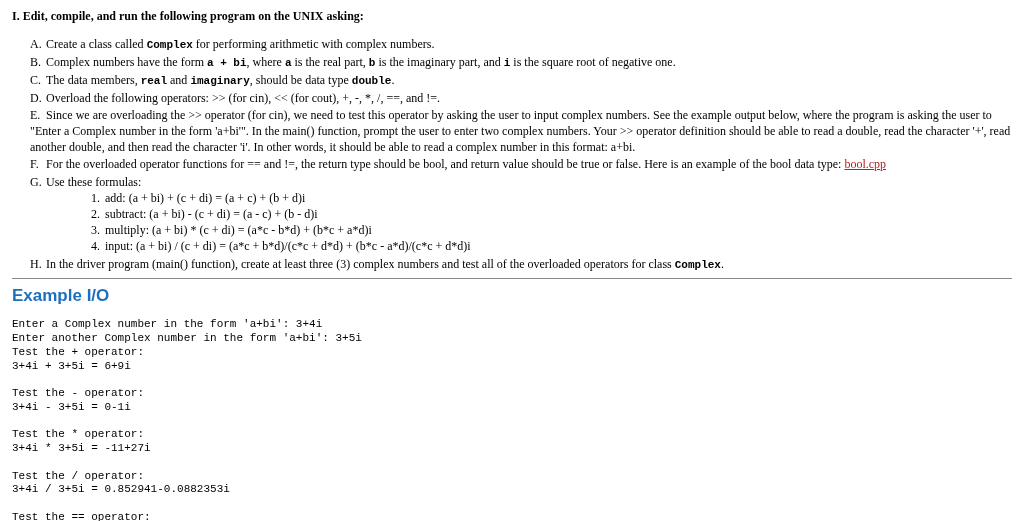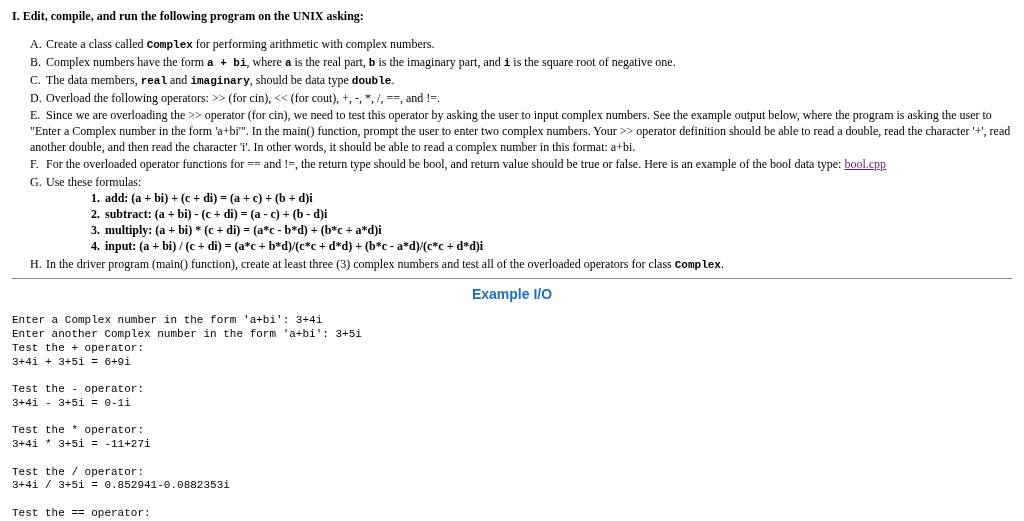--- a/index.html
+++ b/index.html
@@ -7,30 +7,30 @@
     font-size: 12px;
     line-height: 1.35;
     margin: 8px 12px;
     color: #000;
   }
   .heading { font-weight: bold; }
   .ol-top { margin: 12px 0 0 18px; padding: 0; }
   .ol-top > li { list-style: none; margin-bottom: 1px; }
   .lbl { display: inline-block; width: 16px; }
   .ol-sub { margin: 0 0 0 56px; padding: 0; }
-  .ol-sub > li { list-style: none; font-weight: bold; }
+  .ol-sub > li { list-style: none; }
   .slbl { display: inline-block; width: 14px; text-align: right; margin-right: 2px;}
   .mono-bold { font-family: "Courier New", monospace; font-weight: bold; font-size: 11px;}
-  a.link { color: #701a75; text-decoration: underline; }
+  a.link { color: #b91c1c; text-decoration: underline; }
   hr { border: none; border-top: 1px solid #888; margin: 6px 0 4px 0;}
   .example-title {
     color: #1f6fbf;
     font-weight: bold;
-    text-align: center;
-    font-size: 14px;
+    text-align: left;
+    font-size: 17px;
     font-family: Arial, sans-serif;
     margin: 6px 0 10px 0;
   }
   pre.io {
     font-family: "Courier New", monospace;
     font-size: 11px;
     white-space: pre;
     margin: 0;
     line-height: 1.25;
   }

